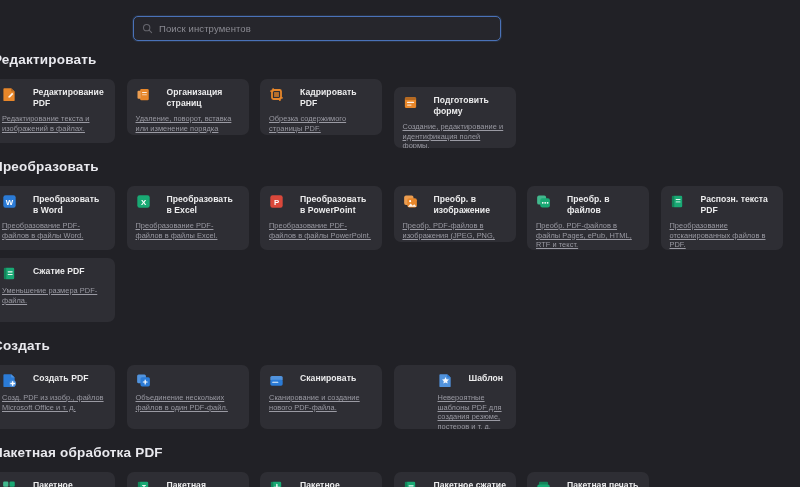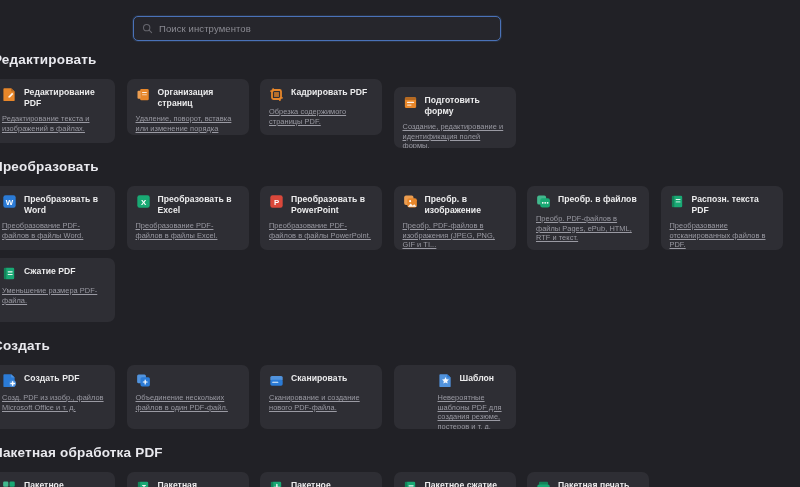--- a/index.html
+++ b/index.html
@@ -69,21 +69,21 @@
     width: 122px;
     box-sizing: border-box;
     background: #2e2e34;
     border-radius: 7px;
     padding: 8px 9px 9px 9px;
     overflow: hidden;
   }
   .card-head {
     display: flex;
     align-items: flex-start;
-    gap: 7px;
+    gap: 16px;
     margin-bottom: 5px;
   }
   .card-icon {
     width: 15px; height: 15px;
     flex: 0 0 15px;
     margin-top: 0px;
   }
   .card-icon svg { display: block; }
   .card-title {
     font-size: 8.6px;
@@ -210,21 +210,21 @@
               <span class="card-icon">
                 <svg viewBox="0 0 16 16" width="15" height="15">
                   <rect x="1.4" y="1.4" width="13.2" height="13.2" rx="2.4" fill="#d9483b"></rect>
         <text x="8" y="11.6" font-size="8.4" font-family="Liberation Sans, sans-serif" font-weight="bold" fill="#fff" text-anchor="middle">P</text>
                 </svg>
               </span>
               <span class="card-title">Преобразовать в PowerPoint</span>
             </div>
             <div class="card-desc">Преобразование PDF-файлов в файлы PowerPoint.</div>
           </div>
-          <div class="card" style="left: 400.5px; top: 0px; height: 64px;">
+          <div class="card" style="left: 400.5px; top: 0px; height: 56px;">
             <div class="card-head">
               <span class="card-icon">
                 <svg viewBox="0 0 16 16" width="15" height="15">
         <rect x="1.2" y="1.6" width="10" height="10" rx="2" fill="#ec9d50"></rect>
         <rect x="4.6" y="4.4" width="10.2" height="10" rx="2.2" fill="#e8872a"></rect>
         <circle cx="7.6" cy="7.6" r="1.1" fill="#fff"></circle>
         <path d="M5.2 13.6l3-3.4 2.2 2.2 1.6-1.5 2.4 2.7z" fill="#fff" opacity=".9"></path>
                 </svg>
               </span>
               <span class="card-title">Преобр. в изображение</span>

